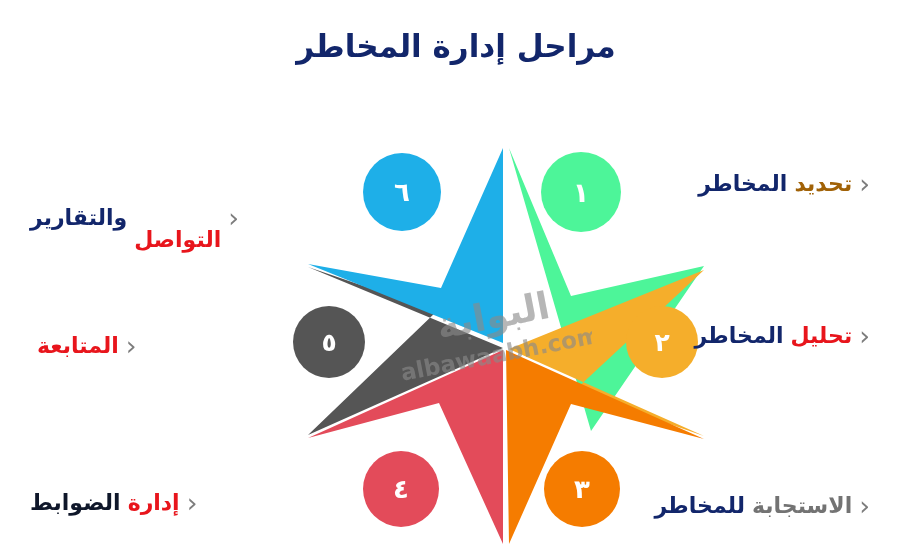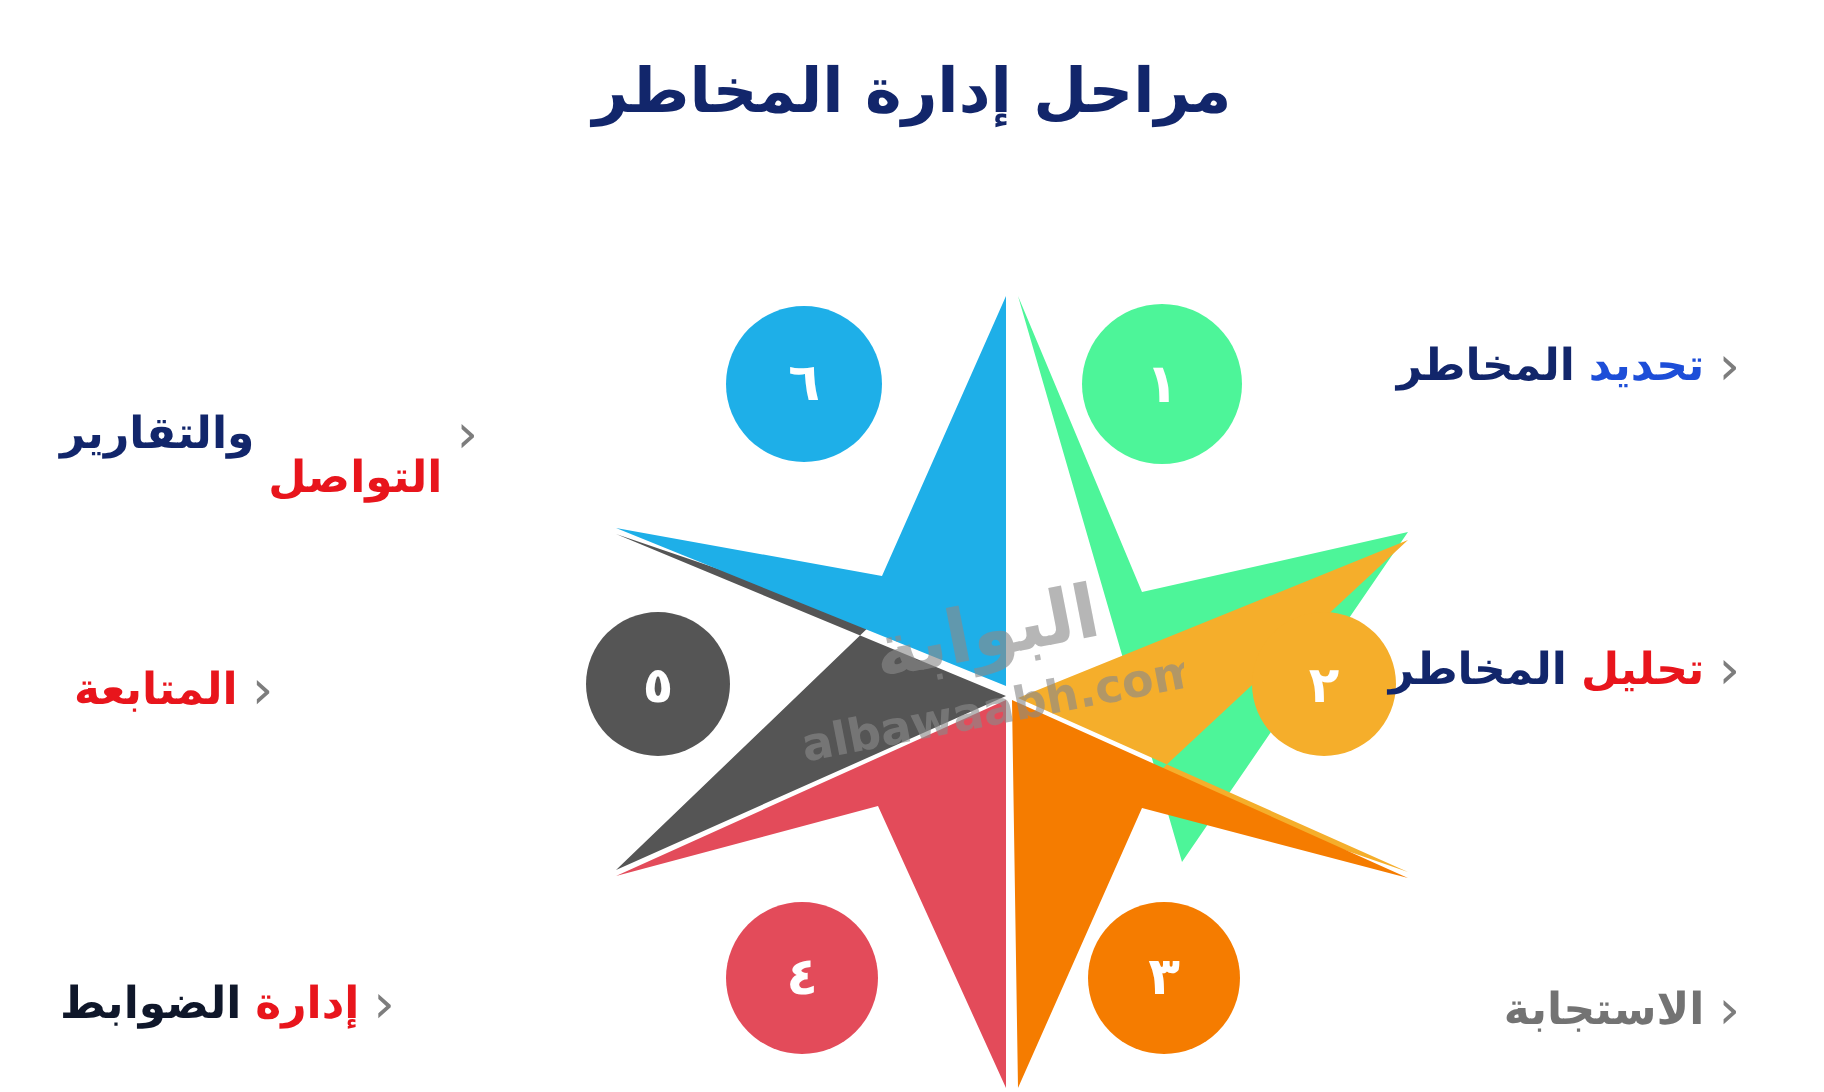--- a/index.html
+++ b/index.html
@@ -167,38 +167,39 @@
 <div class="badge badge-5" style="background-color: rgb(85, 85, 85);">
   <span>٥</span>
 </div>
 <div class="badge badge-6" style="background-color: rgb(30, 175, 232);">
   <span>٦</span>
 </div>
 
 <div class="stage-label lbl-right pos-1">
   <span class="chev" style="color: rgb(125, 125, 125);">‹</span>
   <span class="word-gap"></span>
-  <span class="txt-a" style="color: #1d4ed8;">تحديد</span>
+  <span class="txt-a" style="color: #a16207;">تحديد</span>
   <span class="word-gap"></span>
   <span class="txt-b" style="color: rgb(18, 38, 107);">المخاطر</span>
 </div>
 
 <div class="stage-label lbl-right pos-2">
   <span class="chev" style="color: rgb(125, 125, 125);">‹</span>
   <span class="word-gap"></span>
   <span class="txt-a" style="color: rgb(232, 21, 28);">تحليل</span>
   <span class="word-gap"></span>
   <span class="txt-b" style="color: rgb(18, 38, 107);">المخاطر</span>
 </div>
 
 <div class="stage-label lbl-right pos-3">
   <span class="chev" style="color: rgb(125, 125, 125);">‹</span>
   <span class="word-gap"></span>
   <span class="txt-a" style="color: #737373;">الاستجابة</span>
   <span class="word-gap"></span>
+  <span class="txt-b" style="color: rgb(18, 38, 107);">للمخاطر</span>
 </div>
 
 <div class="stage-label lbl-left pos-6">
   <span class="chev" style="color: rgb(125, 125, 125);">‹</span>
   <span class="word-gap"></span>
   <span class="txt-a" style="color: rgb(232, 21, 28); margin-top: 44px;">التواصل</span>
   <span class="word-gap"></span>
   <span class="txt-b" style="color: rgb(18, 38, 107);">والتقارير</span>
 </div>
 

